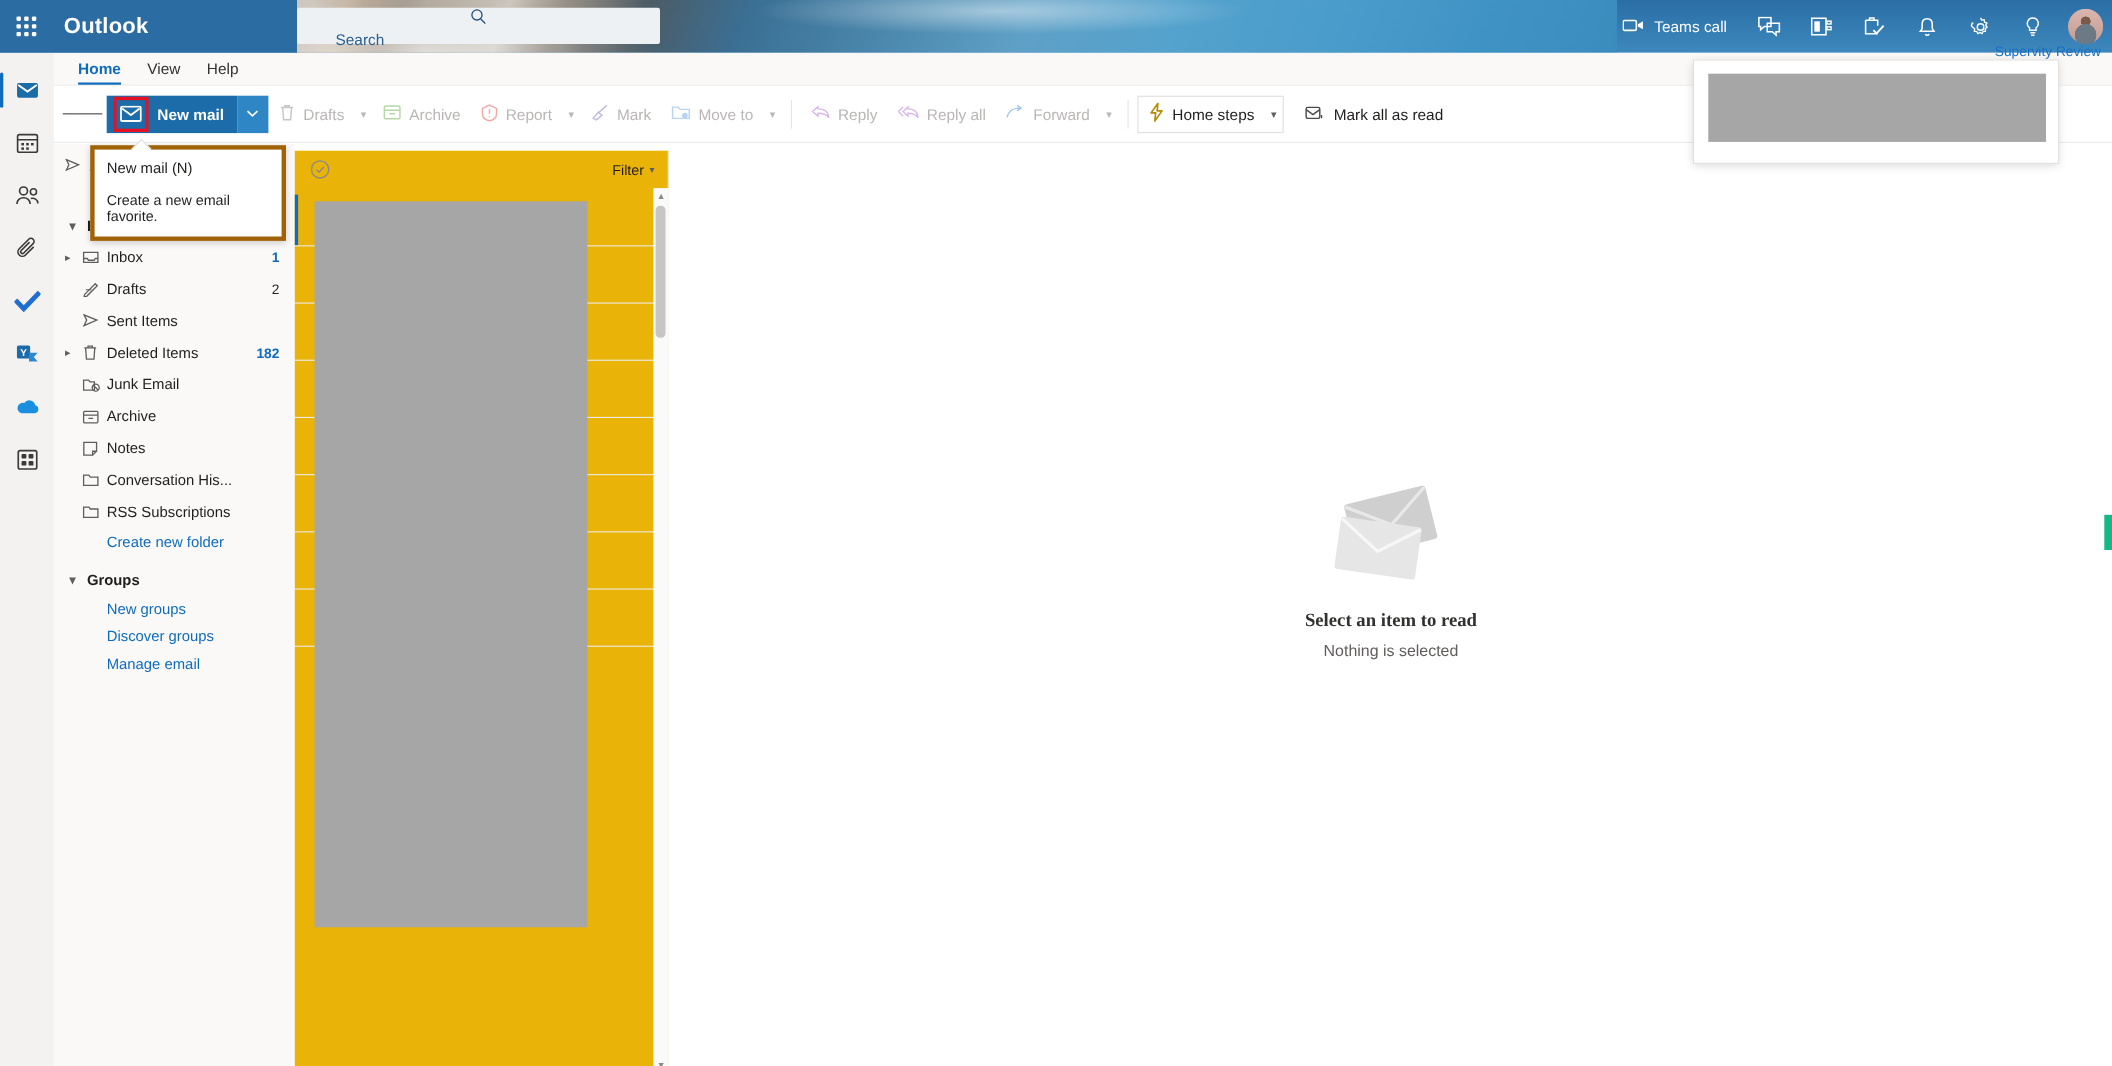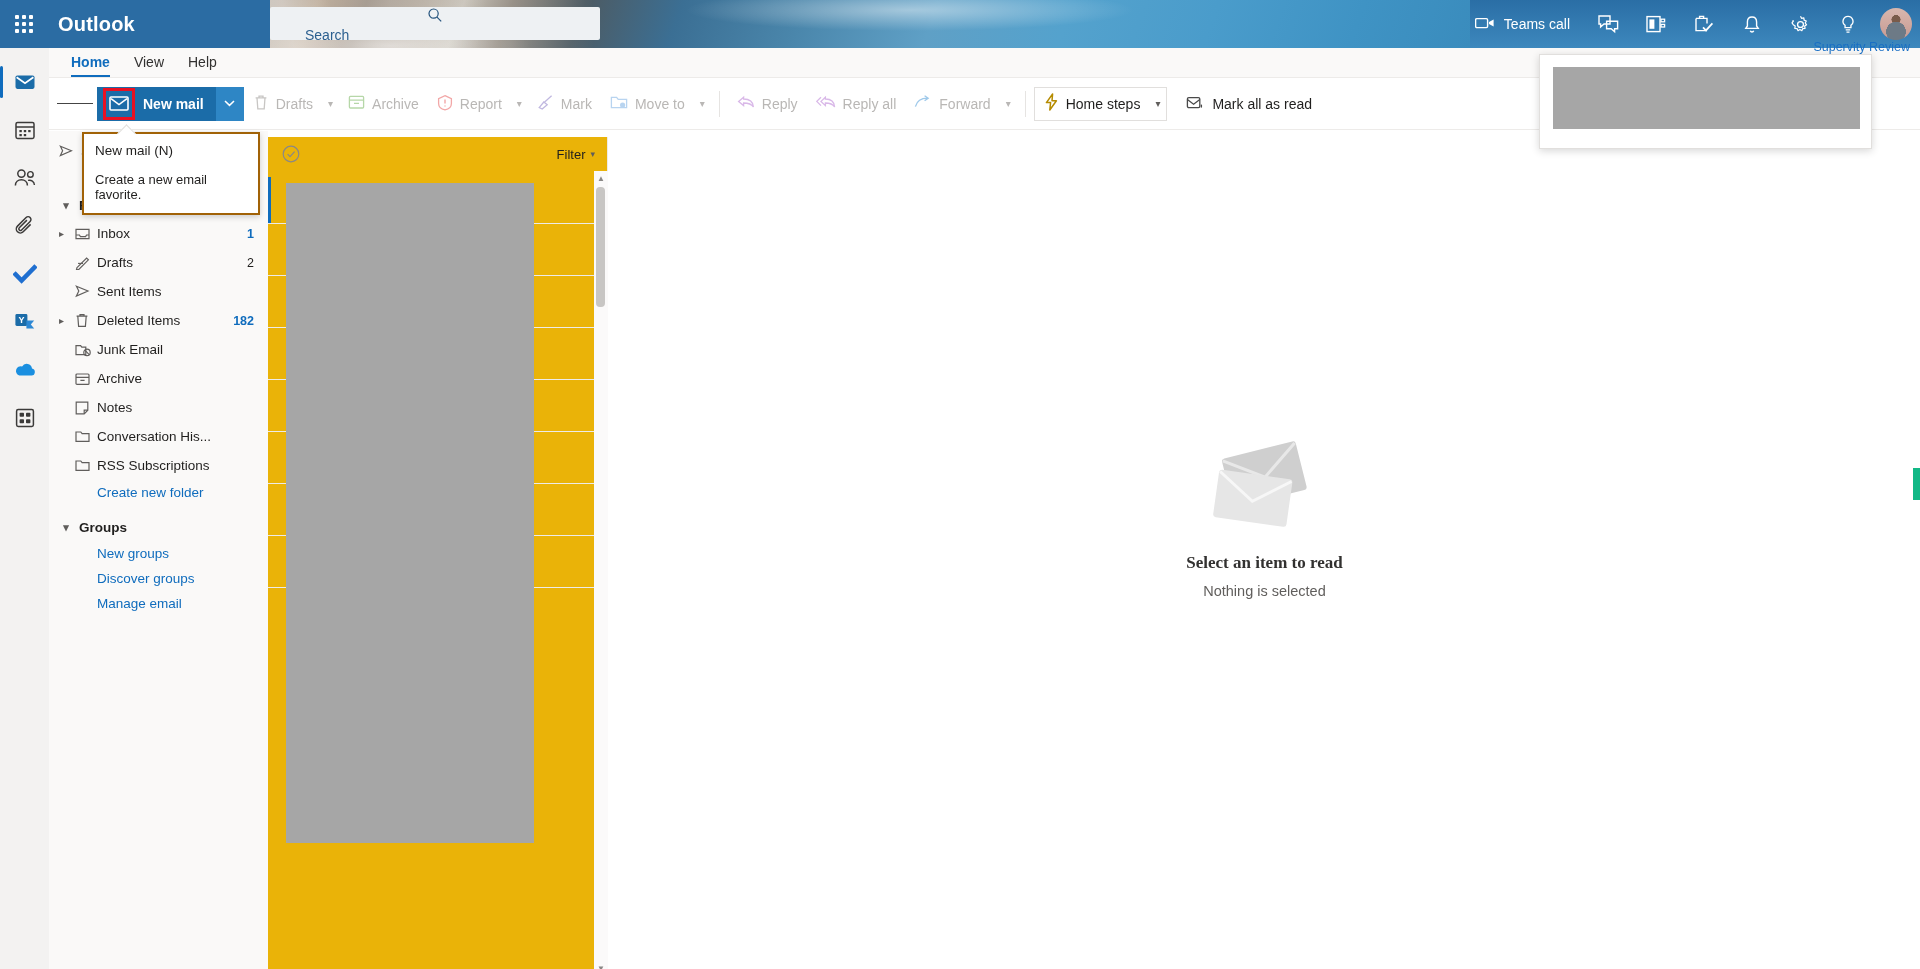--- a/index.html
+++ b/index.html
@@ -223,21 +223,21 @@
     position: absolute; left: 609px; top: 131px; right: 0; height: 838px; background: #fff;
     display: flex; flex-direction: column; align-items: center; justify-content: flex-start;
     padding-top: 310px;
   }
   .empty-title { font-size: 17px; color: #323130; font-weight: bold; margin-top: 20px; font-family: Liberation Serif, serif; }
   .empty-sub { font-size: 14.5px; color: #605e5c; margin-top: 10px; }
 
   
   .tooltip {
     position: absolute; left: 82px; top: 132px; width: 178px;
-    background: #fff; border: 2px solid #a16207; box-shadow: 0 2px 6px rgba(0,0,0,.18);
+    background: #fff; border: 4px solid #a16207; box-shadow: 0 2px 6px rgba(0,0,0,.18);
     padding: 9px 11px 11px 11px; z-index: 60;
   }
   .tooltip .tt-title { font-size: 13.5px; color: #201f1e; }
   .tooltip .tt-desc { font-size: 13px; color: #201f1e; margin-top: 14px; }
   .tooltip::before {
     content:""; position:absolute; top:-7px; left: 36px; width: 12px; height: 12px;
     background:#fff; border-left:1px solid #e1dfdd; border-top:1px solid #e1dfdd;
     transform: rotate(45deg);
   }
 

